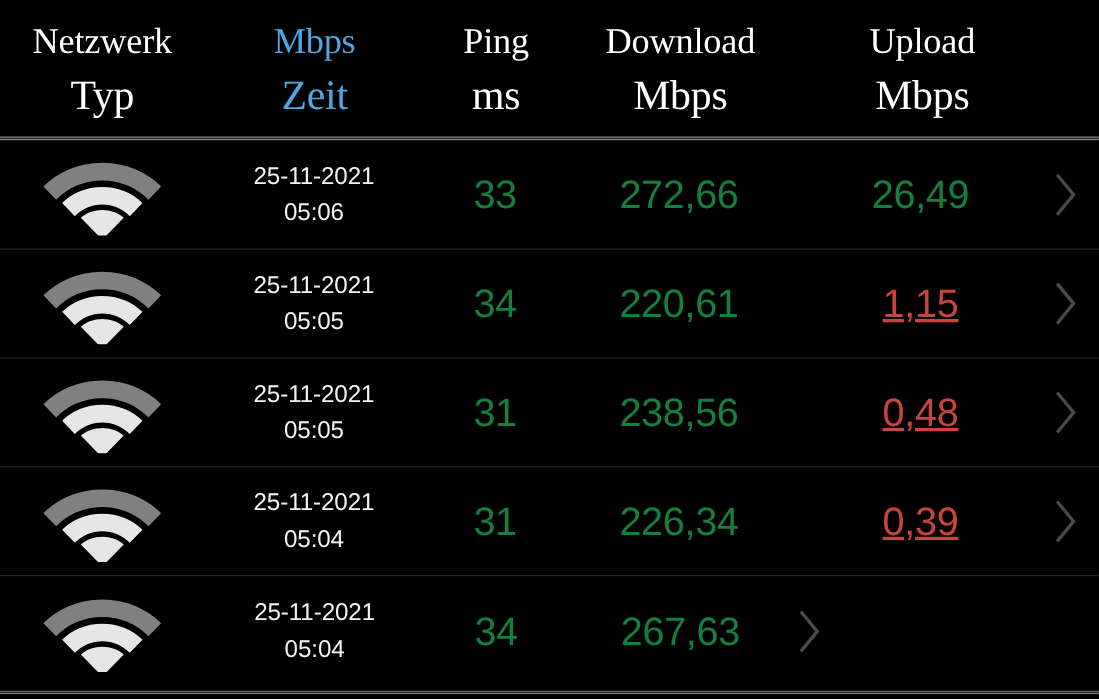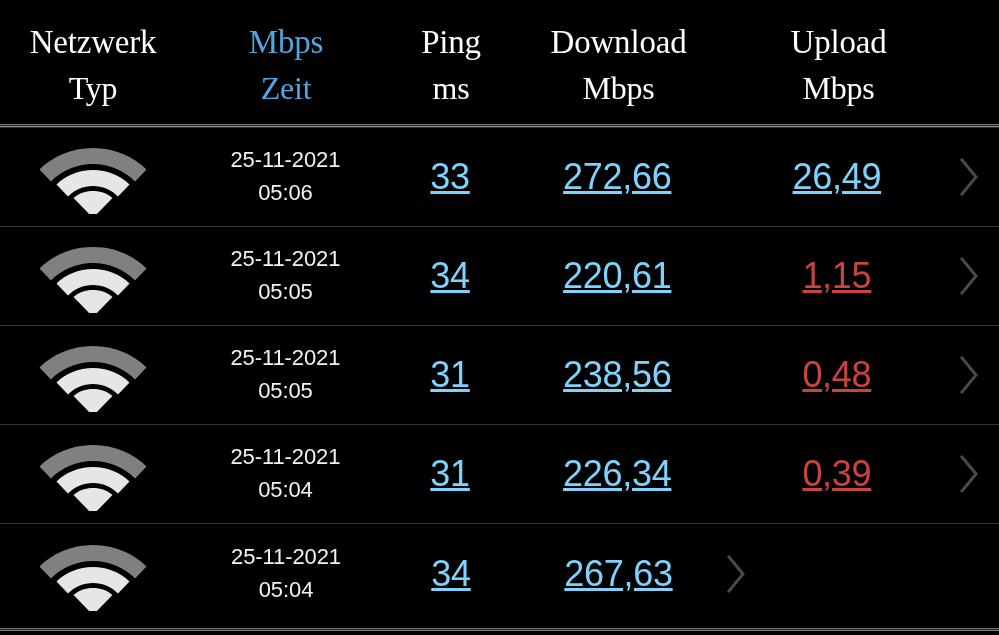--- a/index.html
+++ b/index.html
@@ -46,21 +46,21 @@
     align-items: center;
     justify-content: flex-start;
     color: #ffffff;
     font-size: 33px;
     line-height: 1.42;
     font-weight: 400;
     letter-spacing: -0.2px;
     white-space: nowrap;
   }
   .hcell.blue { color: #4ea7e0; }
-  .hcell .l2 { font-size: 32px; }
+  .hcell .l2 { font-size: 38px; }
 
   .header-rule {
     height: 4px;
     background: linear-gradient(to bottom,
         #6d6d6d 0px, #6d6d6d 1px,
         #2a2a2a 1px, #2a2a2a 2px,
         #8a8a8a 2px, #8a8a8a 3px,
         #2e2e2e 3px, #2e2e2e 4px);
   }
 
@@ -105,21 +105,21 @@
     letter-spacing: -0.1px;
     white-space: nowrap;
   }
 
   .val {
     font-size: 36px;
     line-height: 1;
     letter-spacing: -0.3px;
     white-space: nowrap;
   }
-  .val.good { color: #7dd3fc; text-decoration: underline; }
+  .val.good { color: #15803d; }
   .val.bad  { color: #c8443e; text-decoration: underline; }
 
   .chev-cell {
     display: flex;
     align-items: center;
     justify-content: flex-start;
     height: 100%;
     padding-left: 2px;
   }
   .chev { display: block; }

